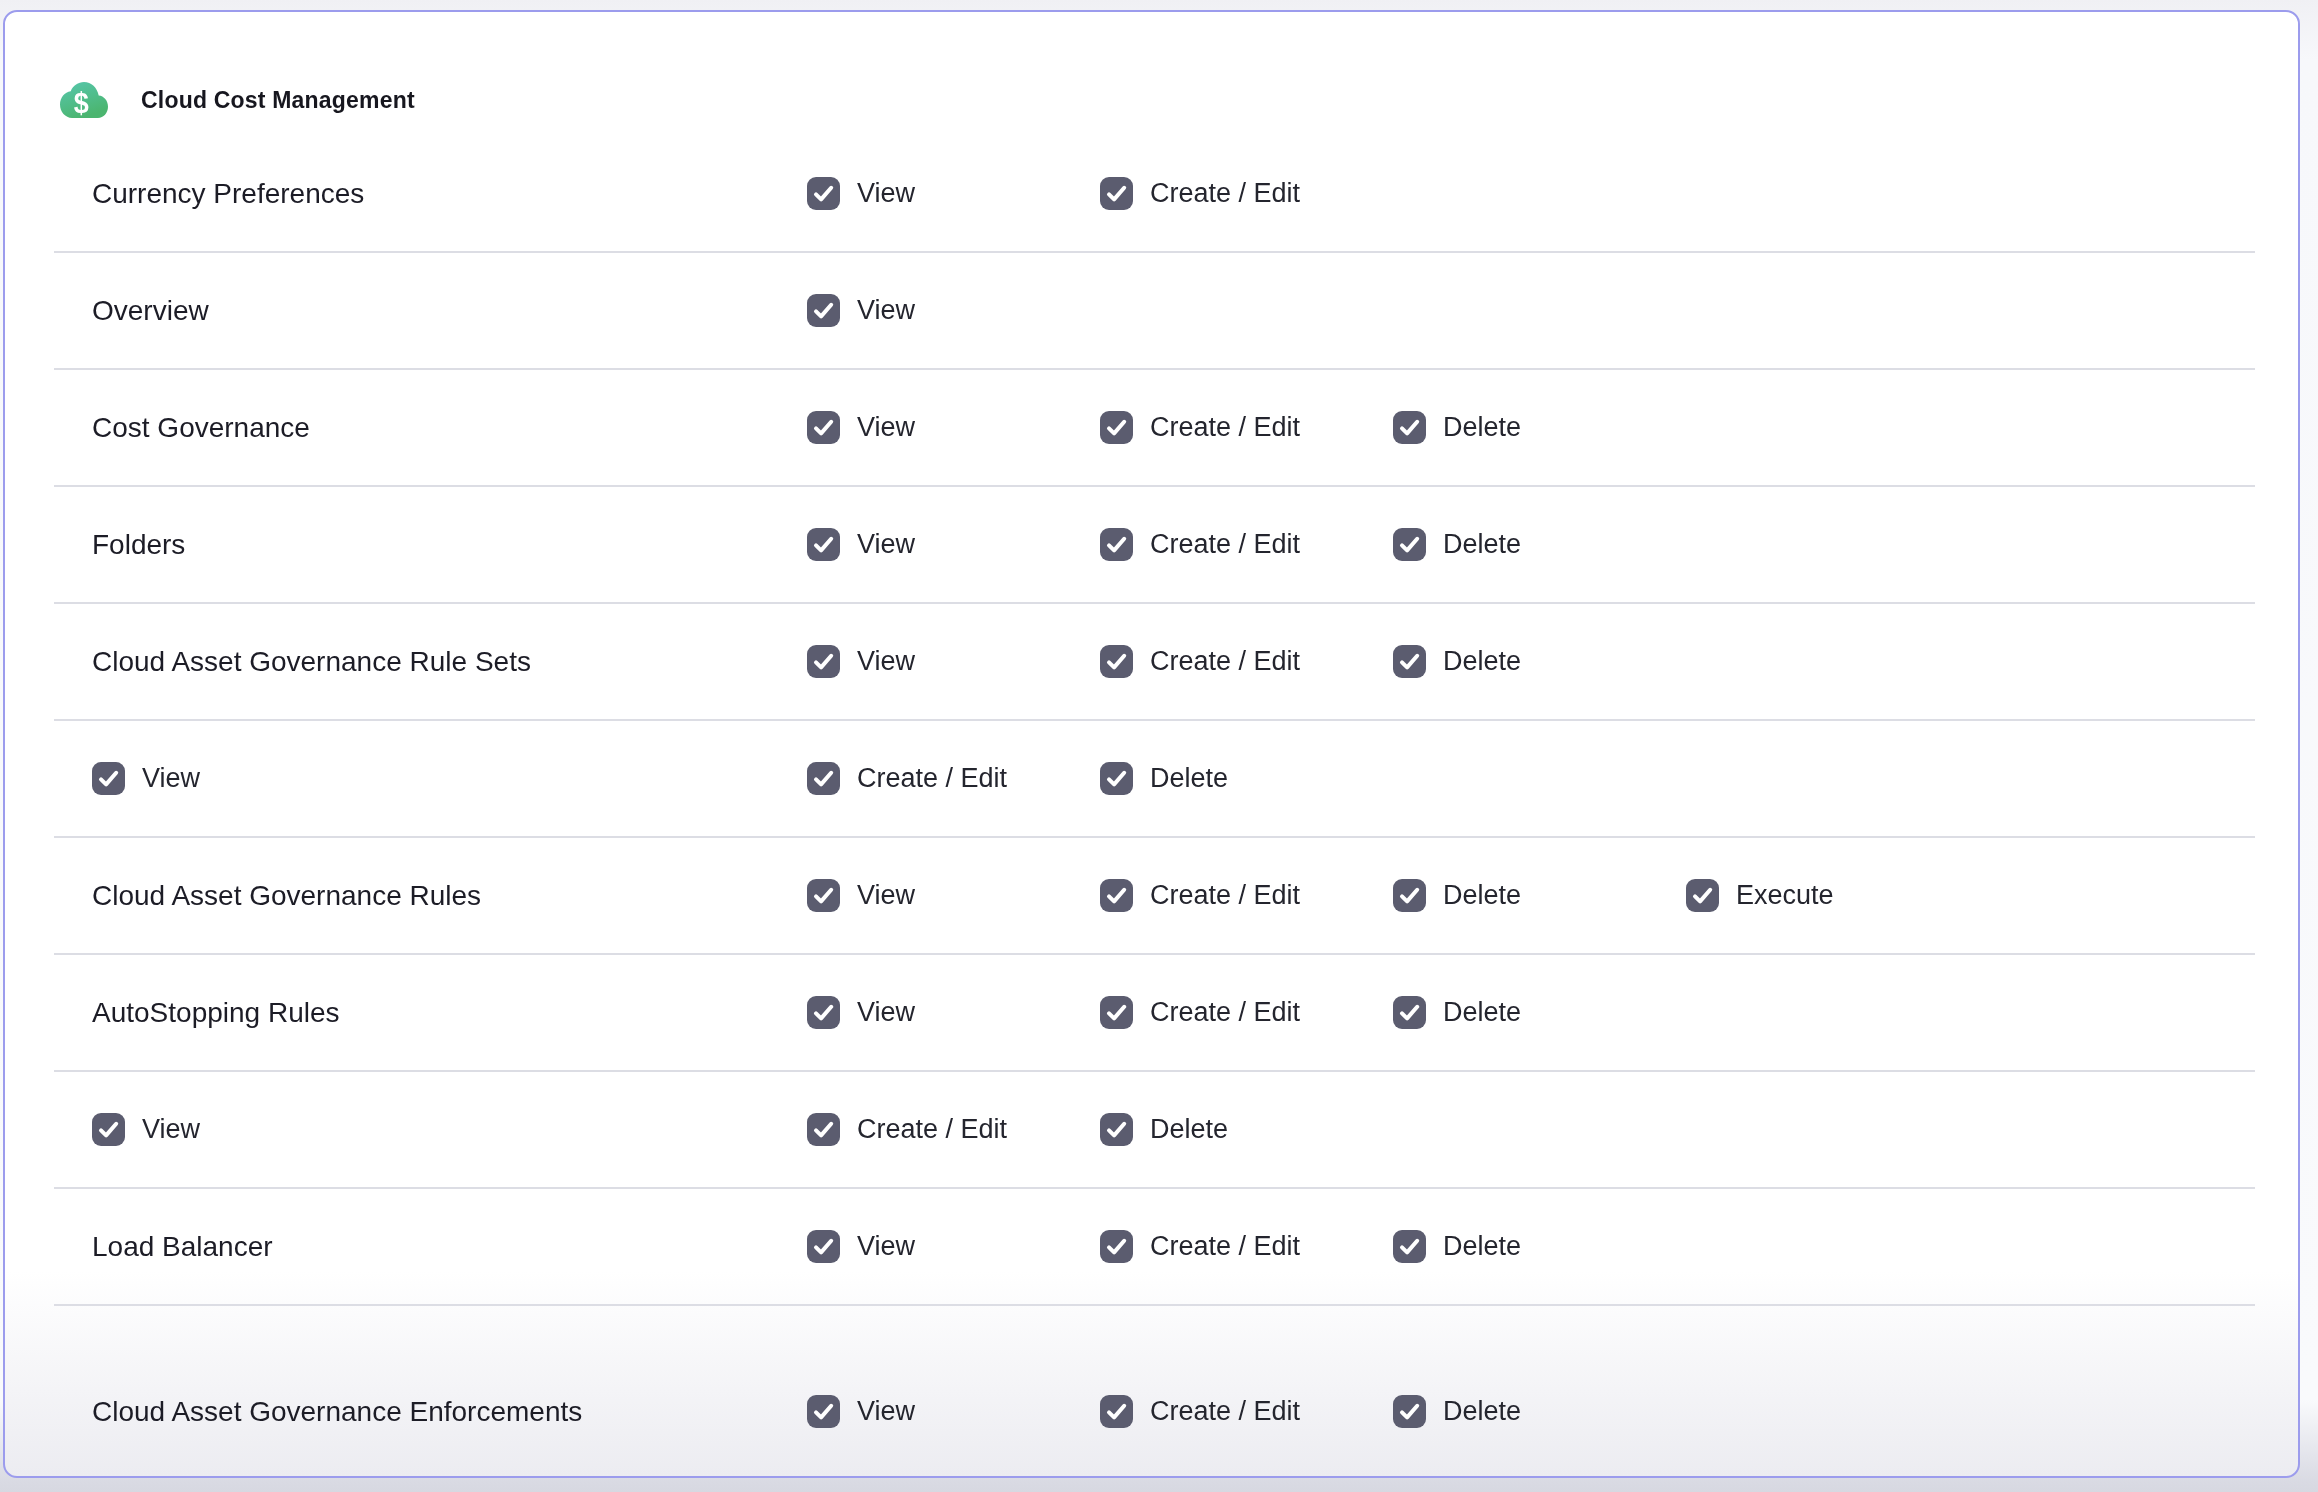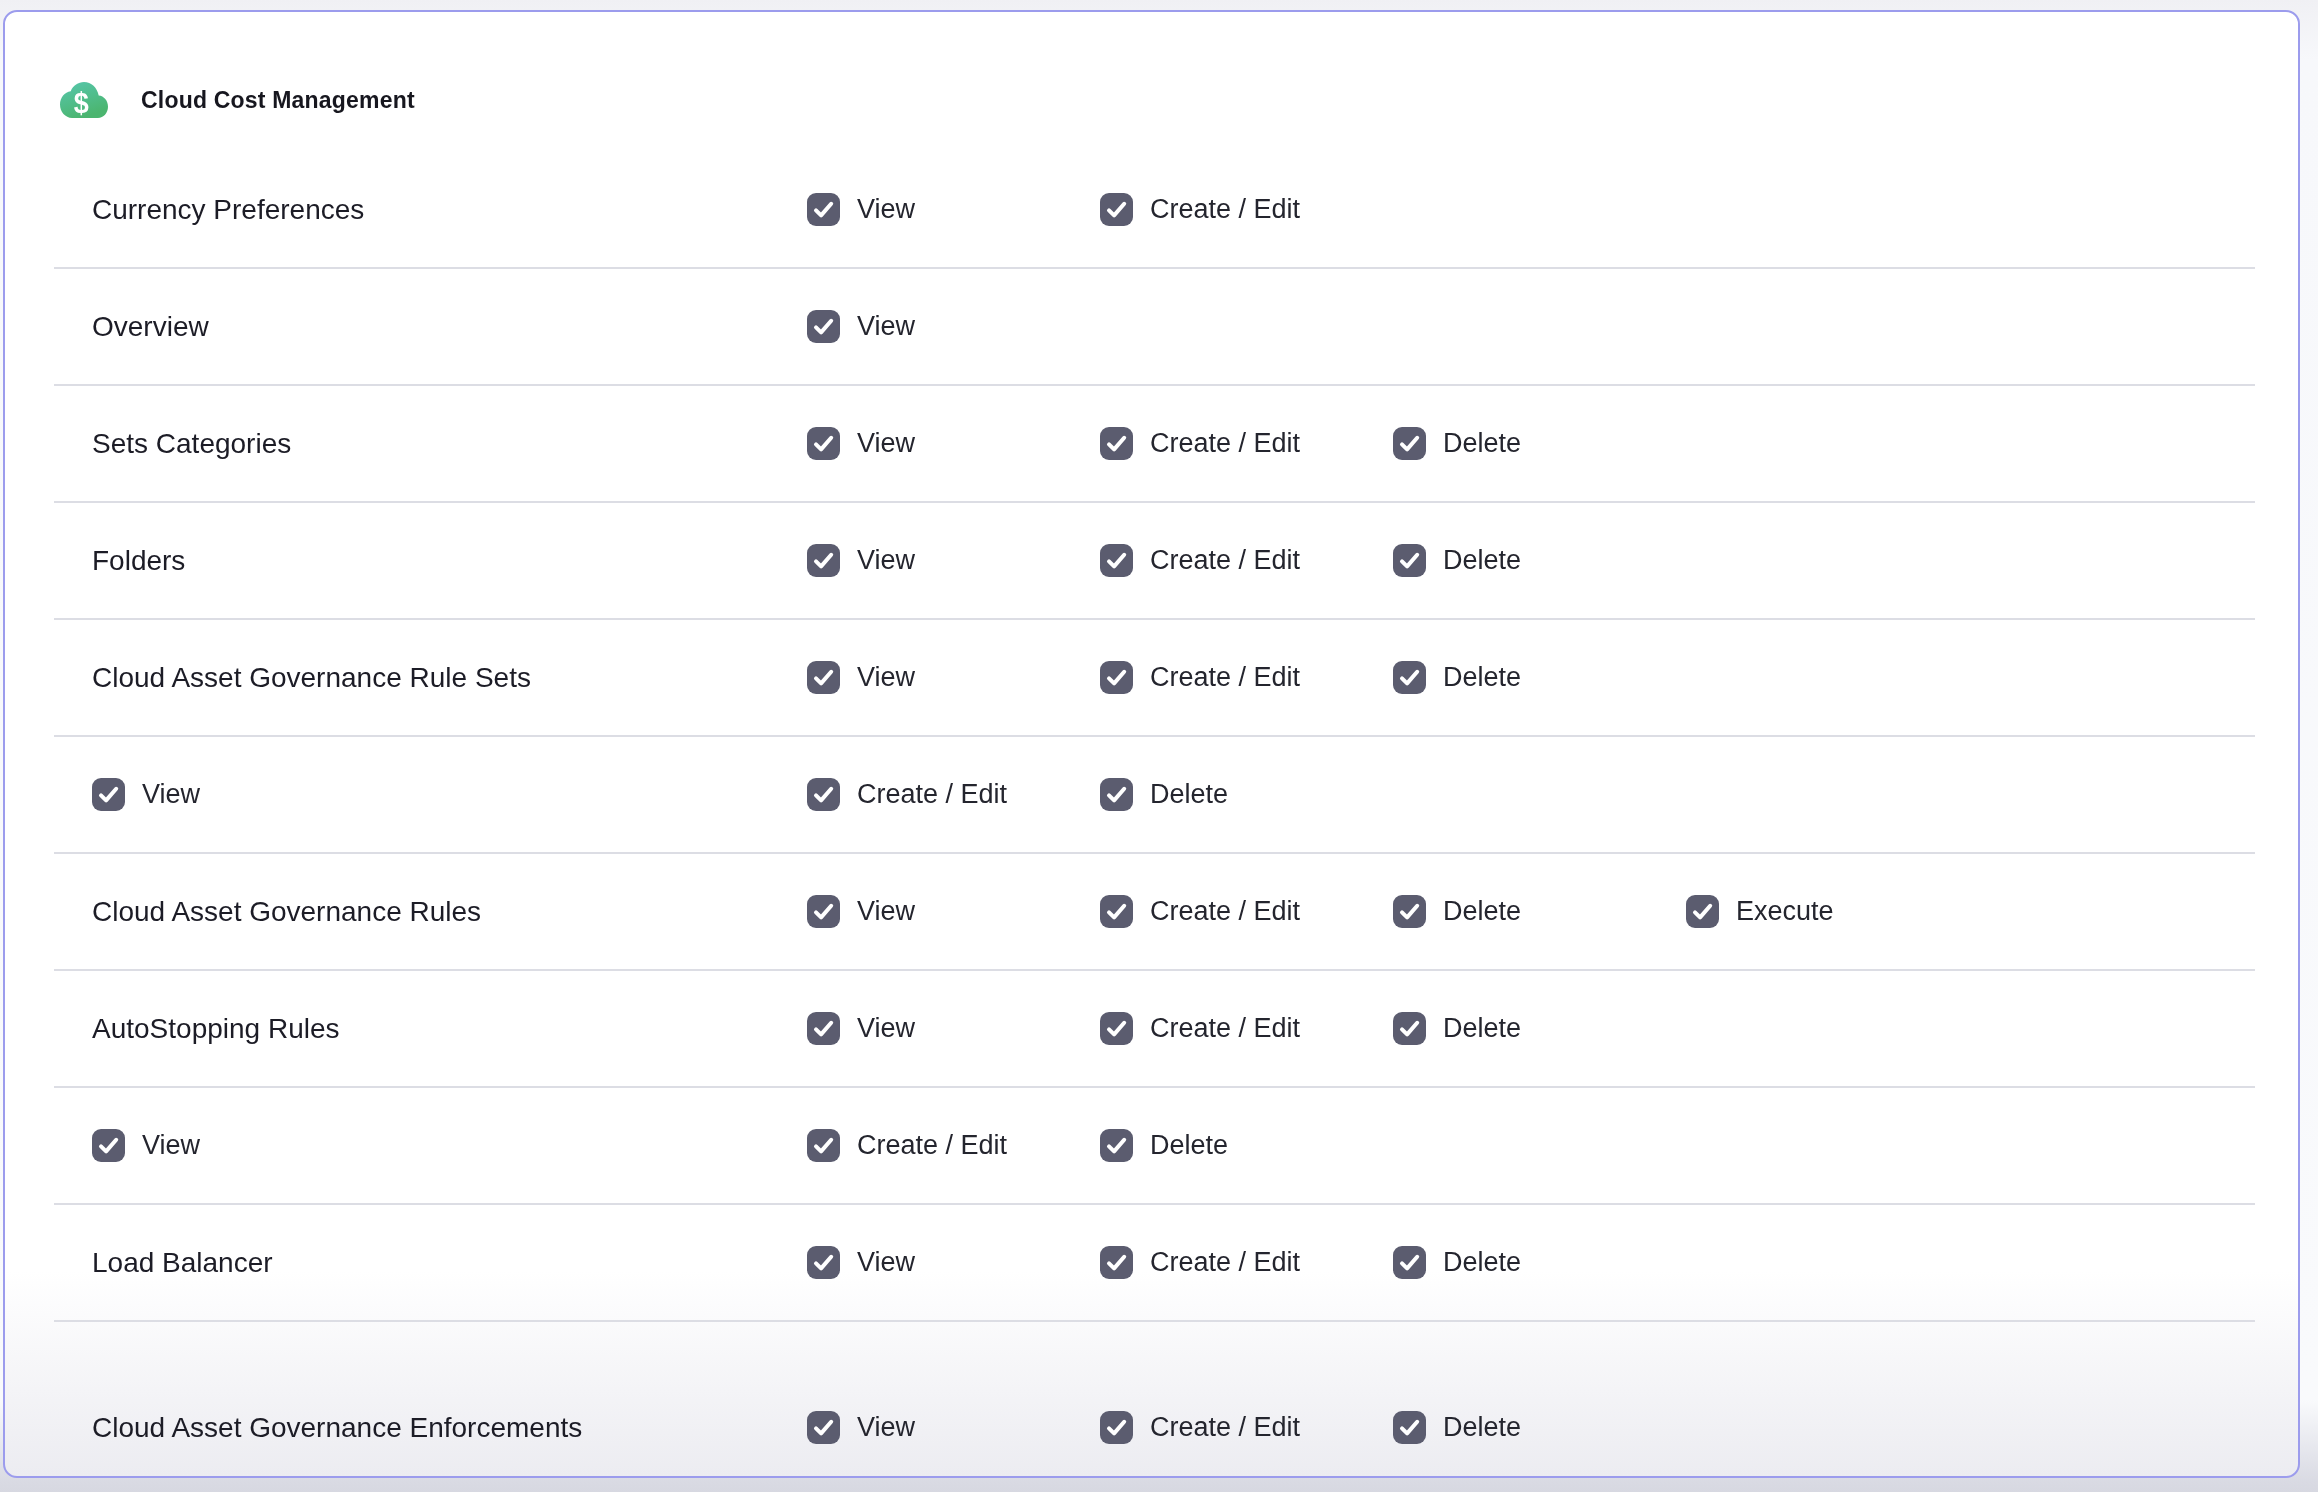--- a/index.html
+++ b/index.html
@@ -39,21 +39,21 @@
   }
   .title {
     margin: 0 0 0 33px;
     font-size: 23px;
     font-weight: 700;
     color: #17171f;
     letter-spacing: 0.2px;
   }
   .rows {
     position: absolute;
-    top: 140px;
+    top: 124px;
     left: 49px;
     width: 2201px;
   }
   .row {
     display: grid;
     grid-template-columns: 715px 293px 293px 293px 1fr;
     align-items: center;
     height: 115px;
     border-bottom: 2px solid #dcdde4;
     padding-left: 38px;
@@ -131,21 +131,21 @@
         <label class="perm">
           <span class="checkbox checked" style="background: rgb(91, 92, 111);">
             <svg width="33" height="33" viewBox="0 0 33 33">
               <path d="M9 17.3 L14.1 22.4 L24.2 10.8" fill="none" stroke="#ffffff" stroke-width="4" stroke-linecap="round" stroke-linejoin="round"></path>
             </svg>
           </span>
           <span class="perm-label">View</span>
         </label>
       </div>
       <div class="row">
-        <div class="resource">Sets Categories</div>
+        <div class="resource">Cost Governance</div>
         <label class="perm">
           <span class="checkbox checked" style="background: rgb(91, 92, 111);">
             <svg width="33" height="33" viewBox="0 0 33 33">
               <path d="M9 17.3 L14.1 22.4 L24.2 10.8" fill="none" stroke="#ffffff" stroke-width="4" stroke-linecap="round" stroke-linejoin="round"></path>
             </svg>
           </span>
           <span class="perm-label">View</span>
         </label>
         <label class="perm">
           <span class="checkbox checked" style="background: rgb(91, 92, 111);">

